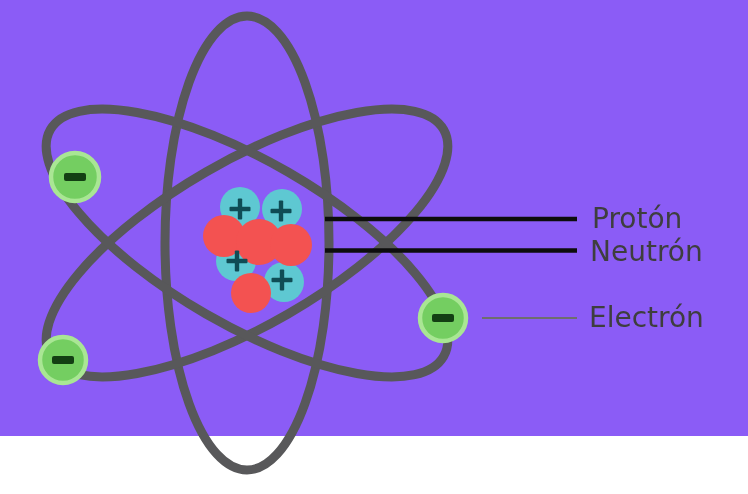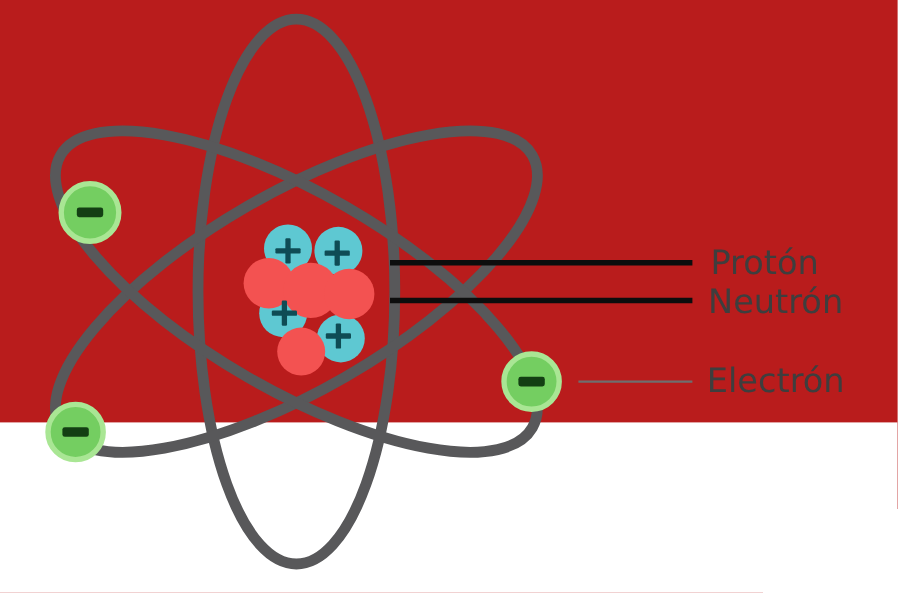--- a/index.html
+++ b/index.html
@@ -2,21 +2,21 @@
 <html><head>
 <meta charset="utf-8">
 <style>
   html, body { margin: 0; padding: 0; }
   body {
     width: 748px; height: 494px;
     background: #ffffff;
     font-family: "DejaVu Sans", "Liberation Sans", sans-serif;
     overflow: hidden;
   }
-  .stage { position: relative; width: 748px; height: 352px; background: #b91c1c; }
+  .stage { position: relative; width: 748px; height: 436px; background: #8b5cf6; }
   svg { display: block; }
   .legend-label {
     font-family: "DejaVu Sans", "Liberation Sans", sans-serif;
     font-size: 28px;
     letter-spacing: 0px;
   }
 </style>
 </head>
 <body>
 

